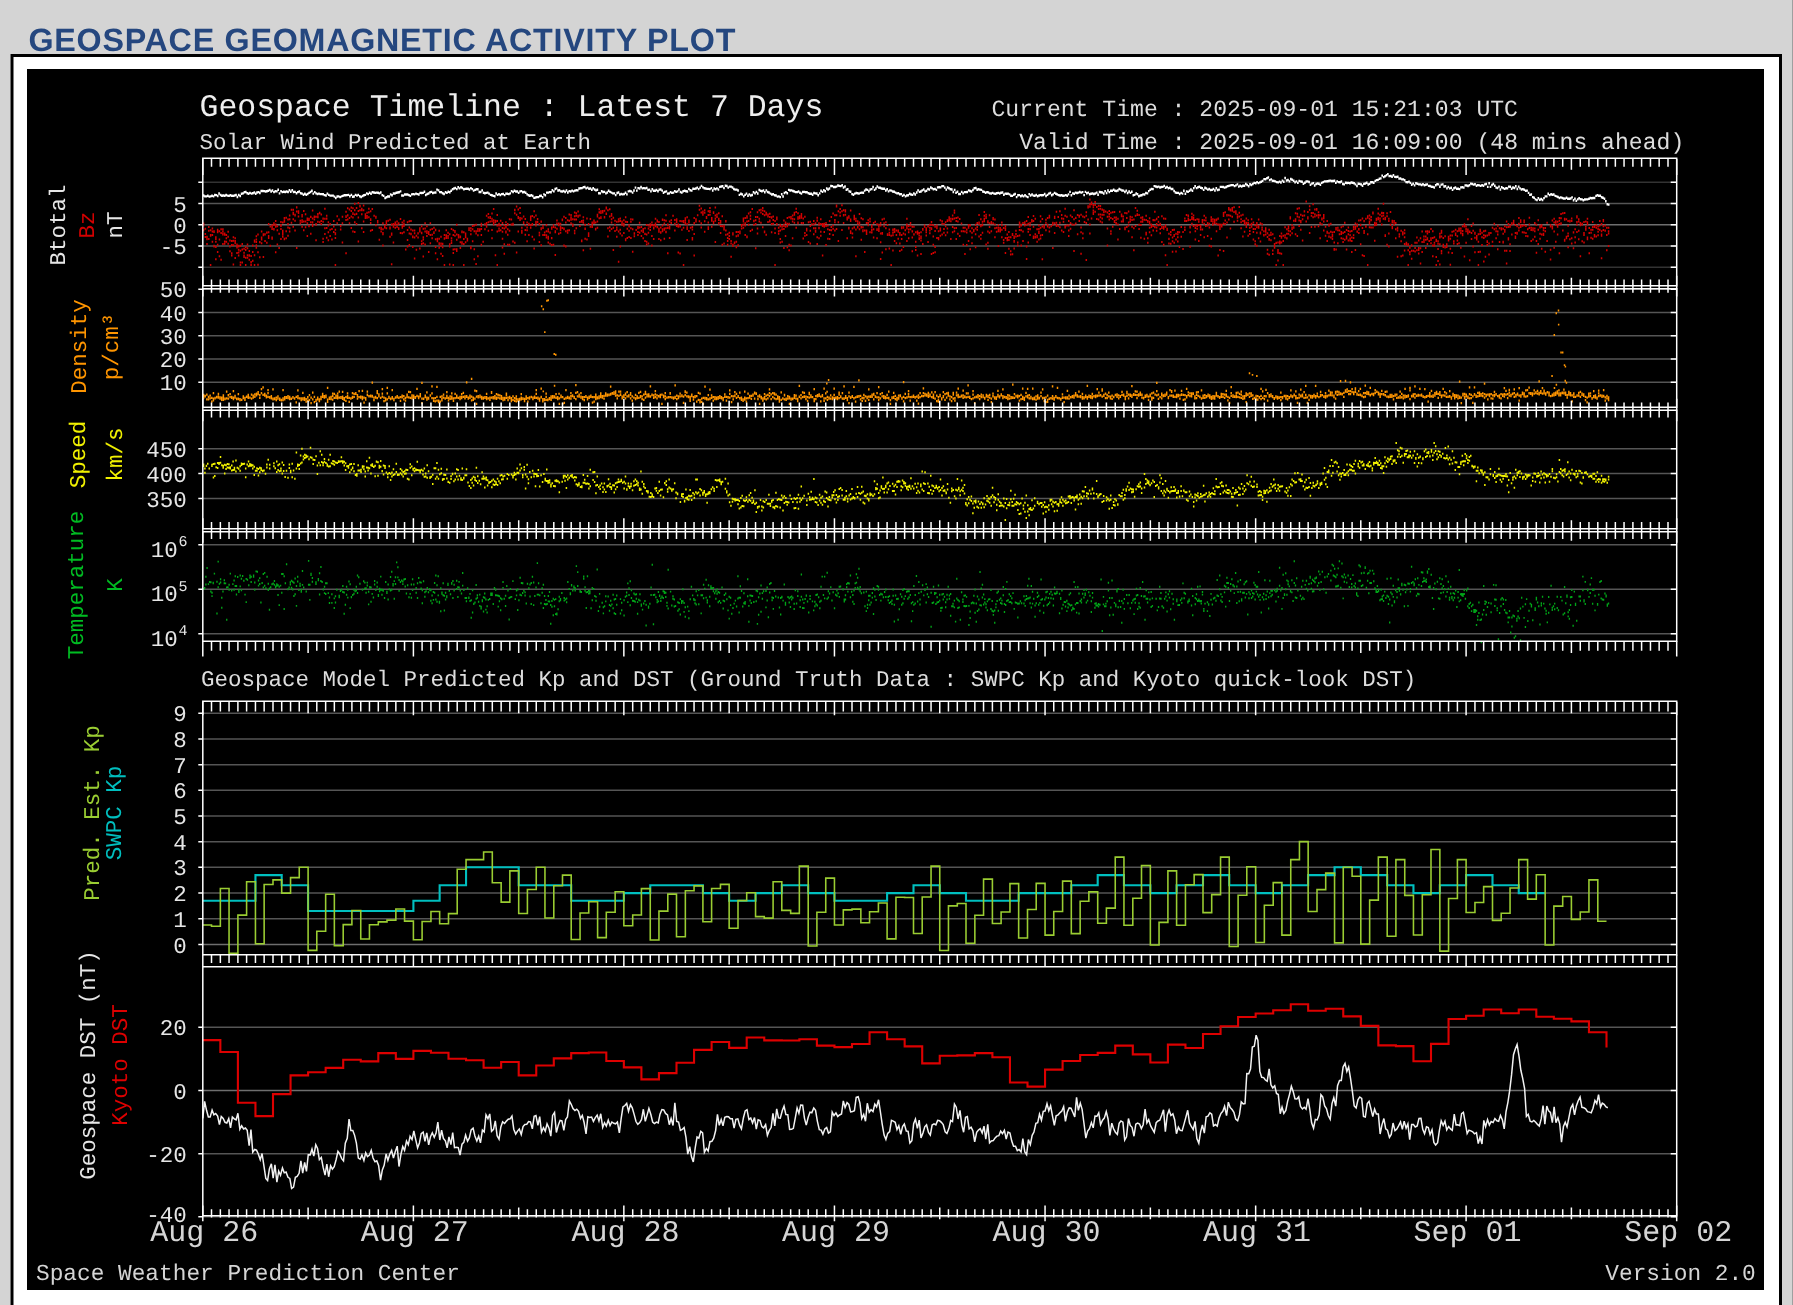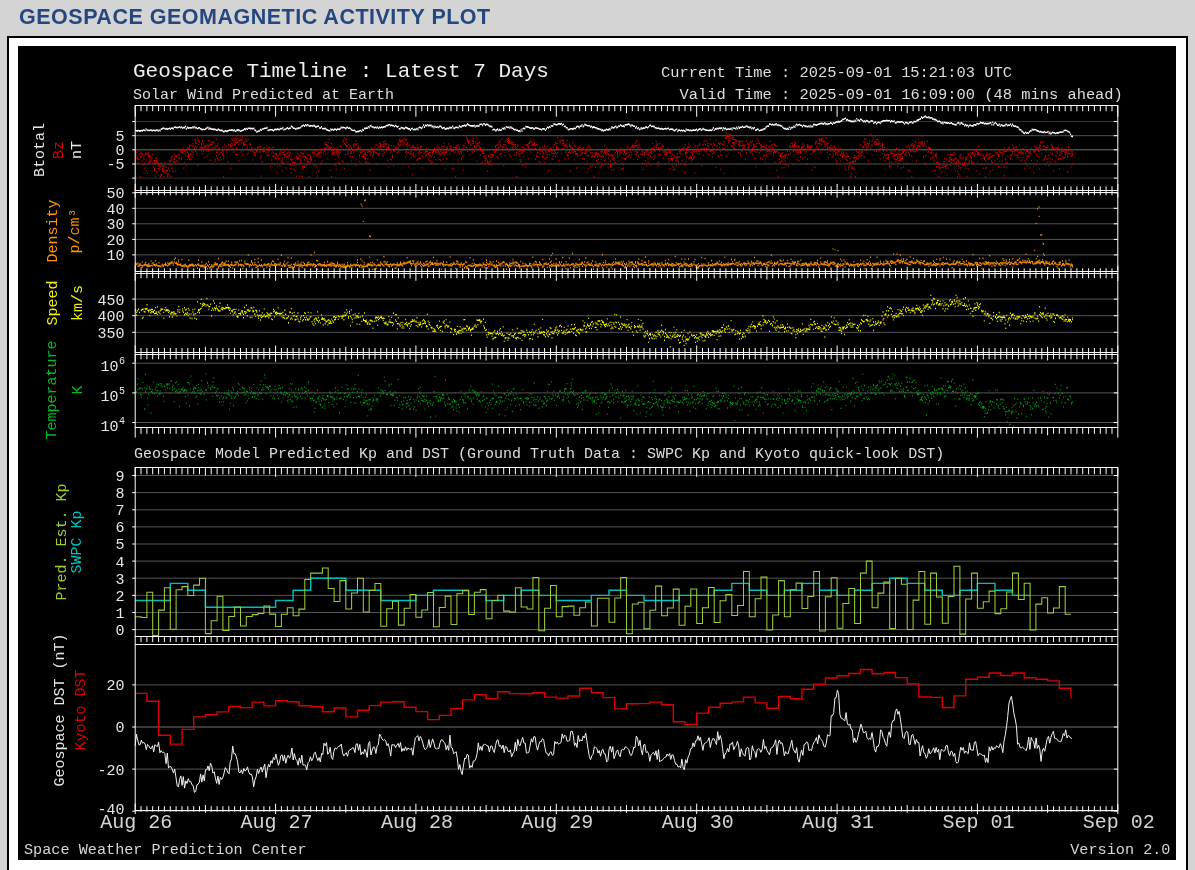--- a/index.html
+++ b/index.html
@@ -1,17 +1,17 @@
 <!DOCTYPE html>
 <html><head>
 <meta charset="utf-8">
 <title>Geospace Geomagnetic Activity Plot</title>
 <style>
 html, body { margin: 0; padding: 0; background: #d4d4d4; width: 1195px; height: 870px; overflow: hidden; }
-#hdr { position: absolute; left: 19px; top: 5px; font-family: "Liberation Sans", sans-serif; font-weight: bold; font-size: 21.5px; color: #25477f; letter-spacing: 0.5px; }
+#hdr { position: absolute; left: 19px; top: 15px; font-family: "Liberation Sans", sans-serif; font-weight: bold; font-size: 21.5px; color: #25477f; letter-spacing: 0.5px; }
 #box { position: absolute; left: 7px; top: 36px; width: 1181px; height: 864px; background: #ffffff; border: 2px solid #000000; box-sizing: border-box; }
 #plot { position: absolute; left: 18px; top: 46px; }
 </style>
 </head>
 <body>
 <div id="hdr">GEOSPACE GEOMAGNETIC ACTIVITY PLOT</div>
 <div id="box"></div>
 <svg id="plot" width="1158" height="814" viewBox="18 46 1158 814">
 <rect x="18" y="46" width="1158" height="814" fill="#000000"></rect>
 <line x1="135.2" y1="121.5" x2="1117.8" y2="121.5" stroke="#333333" stroke-width="1"></line>

